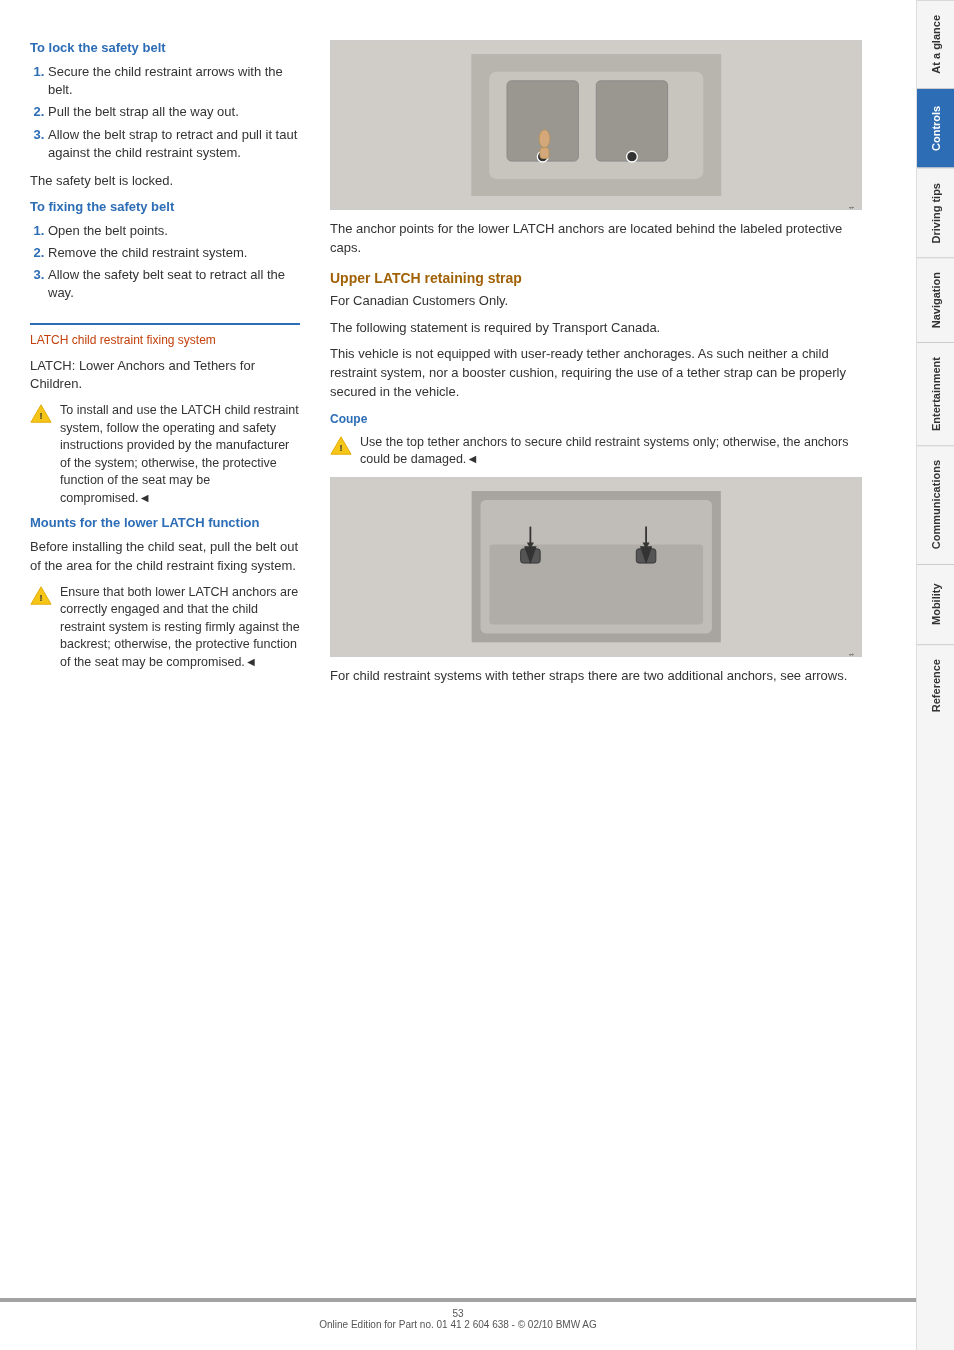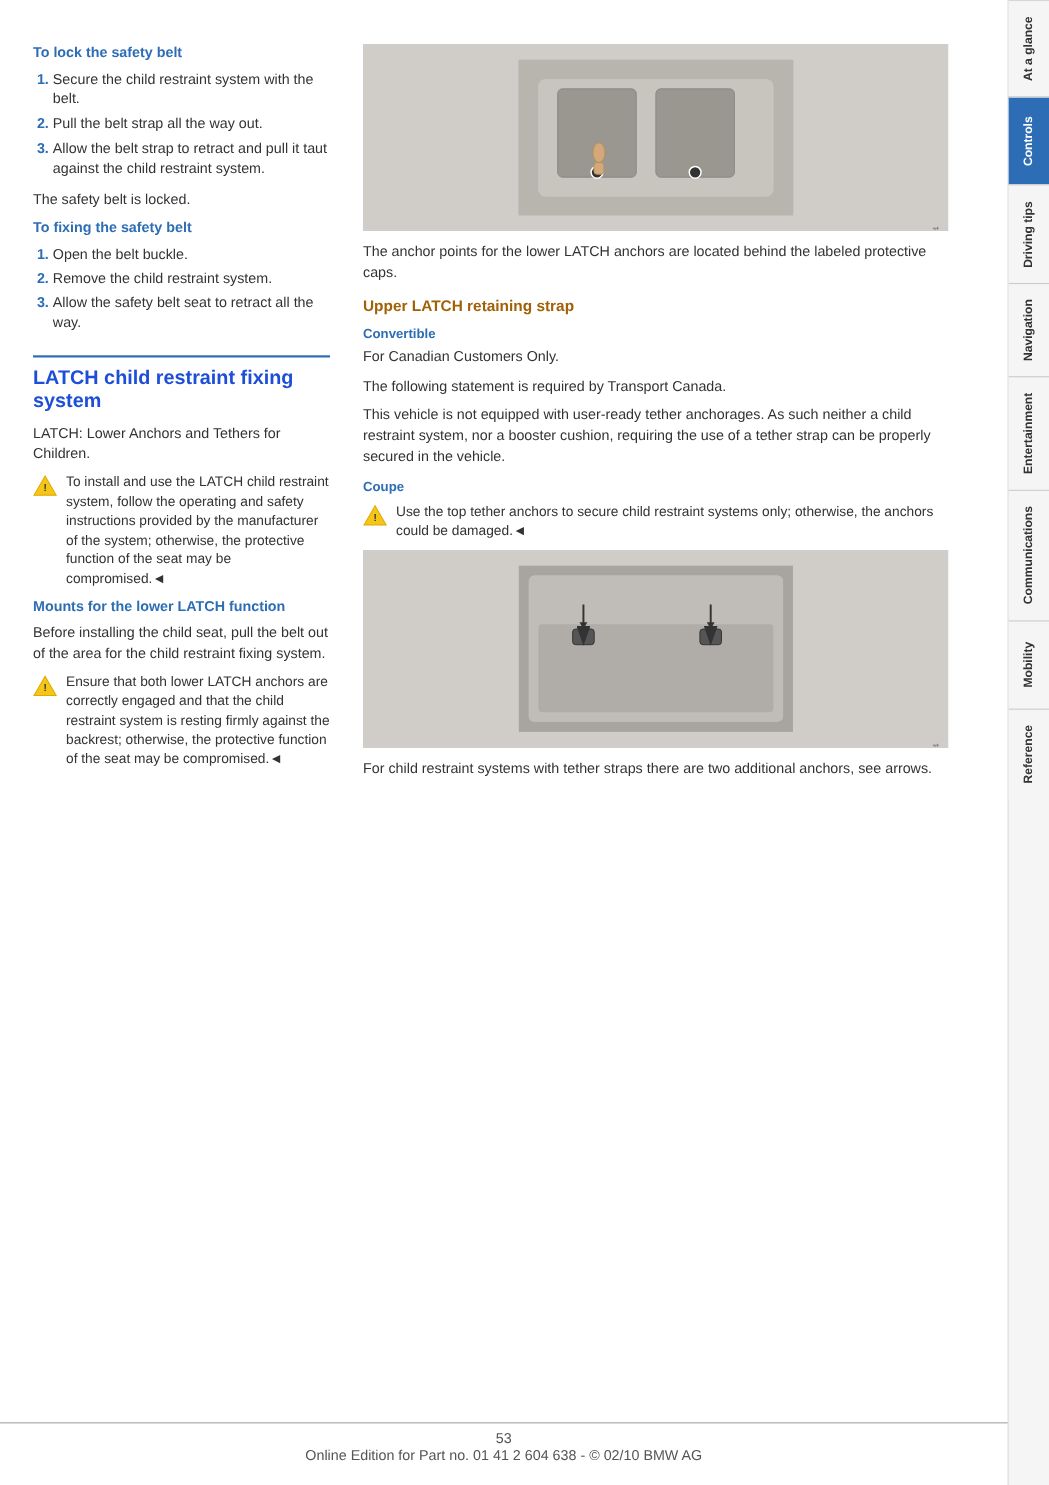--- a/index.html
+++ b/index.html
@@ -77,23 +77,23 @@
 
     
     .section-title-blue {
       color: #2d6db5;
       font-size: 13px;
       font-weight: bold;
       margin-bottom: 8px;
     }
 
     .section-title-large {
-      color: #1d4ed8;
-      font-size: 18px;
-      font-weight: bold;
+      color: #c2410c;
+      font-size: 12px;
+      font-weight: normal;
       margin-bottom: 10px;
       margin-top: 20px;
       border-top: 2px solid #2d6db5;
       padding-top: 8px;
     }
 
     .section-title-medium {
       color: #a16207;
       font-size: 14px;
       font-weight: bold;
@@ -183,23 +183,23 @@
       height: 180px;
     }
 
     
     .footer {
       position: absolute;
       bottom: 20px;
       left: 0;
       right: 38px;
       text-align: center;
-      font-size: 13px;
+      font-size: 10px;
       color: #555;
-      border-top: 1px solid #a3a3a3;
+      border-top: 4px solid #a3a3a3;
       padding-top: 6px;
     }
 
     
     .car-img-content {
       width: 100%;
       height: 100%;
       display: flex;
       align-items: center;
       justify-content: center;
@@ -229,31 +229,31 @@
 
 <div class="page-wrapper">
 
   <div class="main-content">
 
     <div class="left-col">
 
       <div>
         <div class="section-title-blue">To lock the safety belt</div>
         <ol class="steps">
-          <li>Secure the child restraint system with the belt.</li>
+          <li>Secure the child restraint arrows with the belt.</li>
           <li>Pull the belt strap all the way out.</li>
           <li>Allow the belt strap to retract and pull it taut against the child restraint system.</li>
         </ol>
         <p class="para">The safety belt is locked.</p>
       </div>
 
       <div>
         <div class="section-title-blue">To fixing the safety belt</div>
         <ol class="steps">
-          <li>Open the belt buckle.</li>
+          <li>Open the belt points.</li>
           <li>Remove the child restraint system.</li>
           <li>Allow the safety belt seat to retract all the way.</li>
         </ol>
       </div>
 
       <div>
         <div class="section-title-large">LATCH child restraint fixing system</div>
         <p class="para">LATCH: Lower Anchors and Tethers for Children.</p>
 
         <div class="warning-box">
@@ -304,21 +304,20 @@
           <span class="img-id">W02ZC-S04</span>
         </div>
       </div>
 
       <p class="para">The anchor points for the lower LATCH anchors are located behind the labeled protective caps.</p>
 
       <div>
         <div class="section-title-medium">Upper LATCH retaining strap</div>
 
         <div>
-          <div class="subsection-title">Convertible</div>
           <p class="para">For Canadian Customers Only.</p>
           <p class="para">The following statement is required by Transport Canada.</p>
           <p class="para">This vehicle is not equipped with user-ready tether anchorages. As such neither a child restraint system, nor a booster cushion, requiring the use of a tether strap can be properly secured in the vehicle.</p>
         </div>
 
         <div>
           <div class="subsection-title">Coupe</div>
 
           <div class="warning-box">
             <div class="warning-icon">

